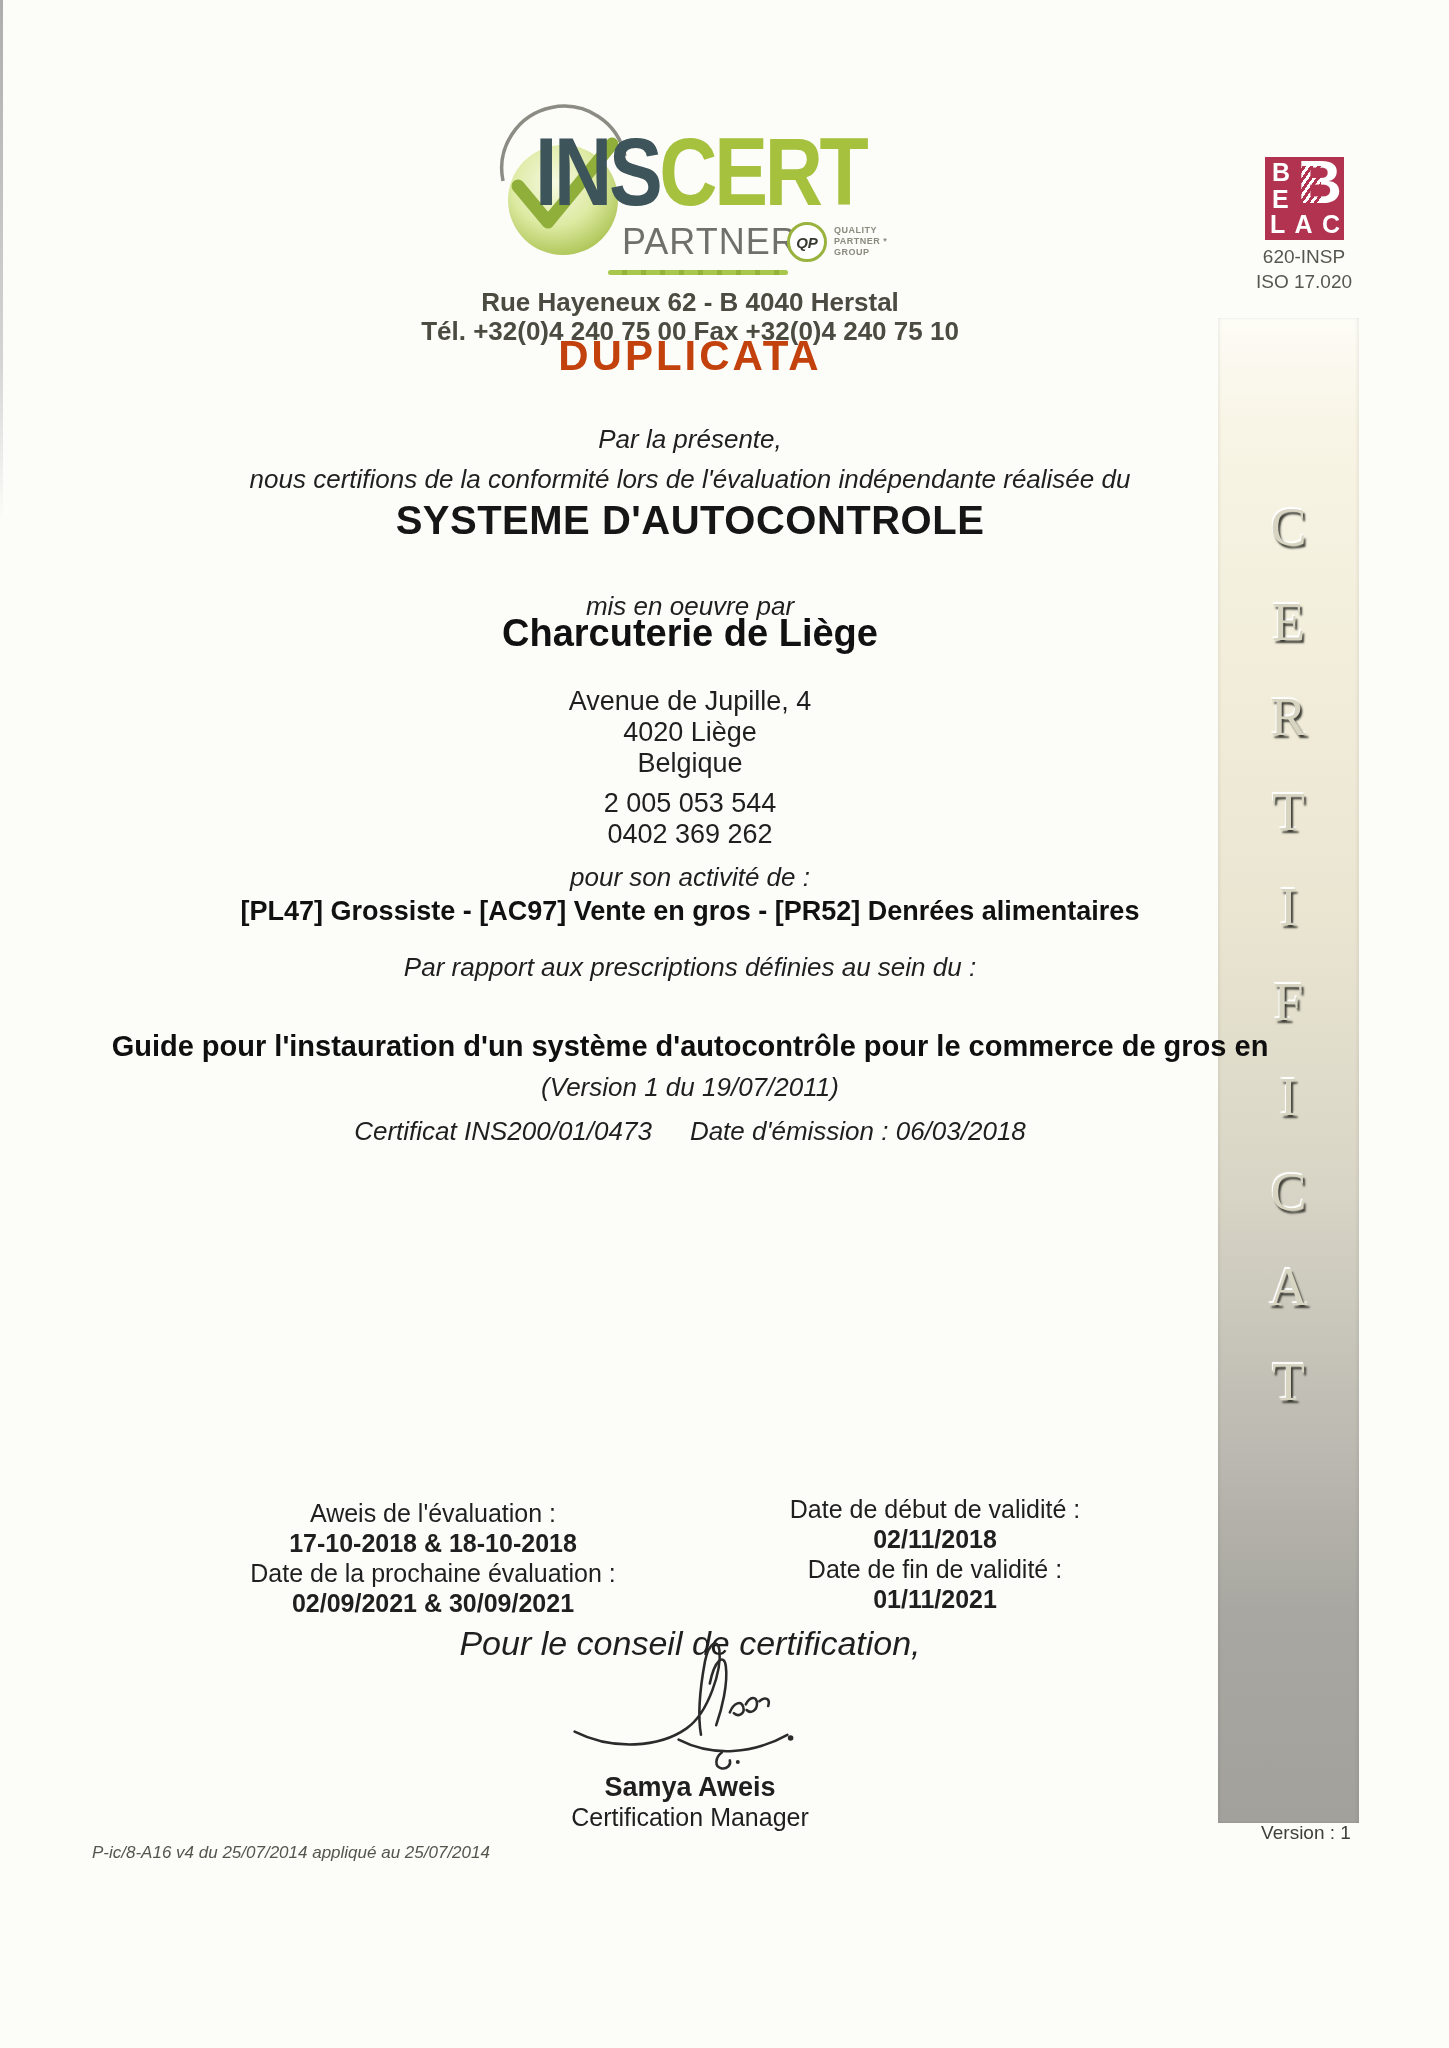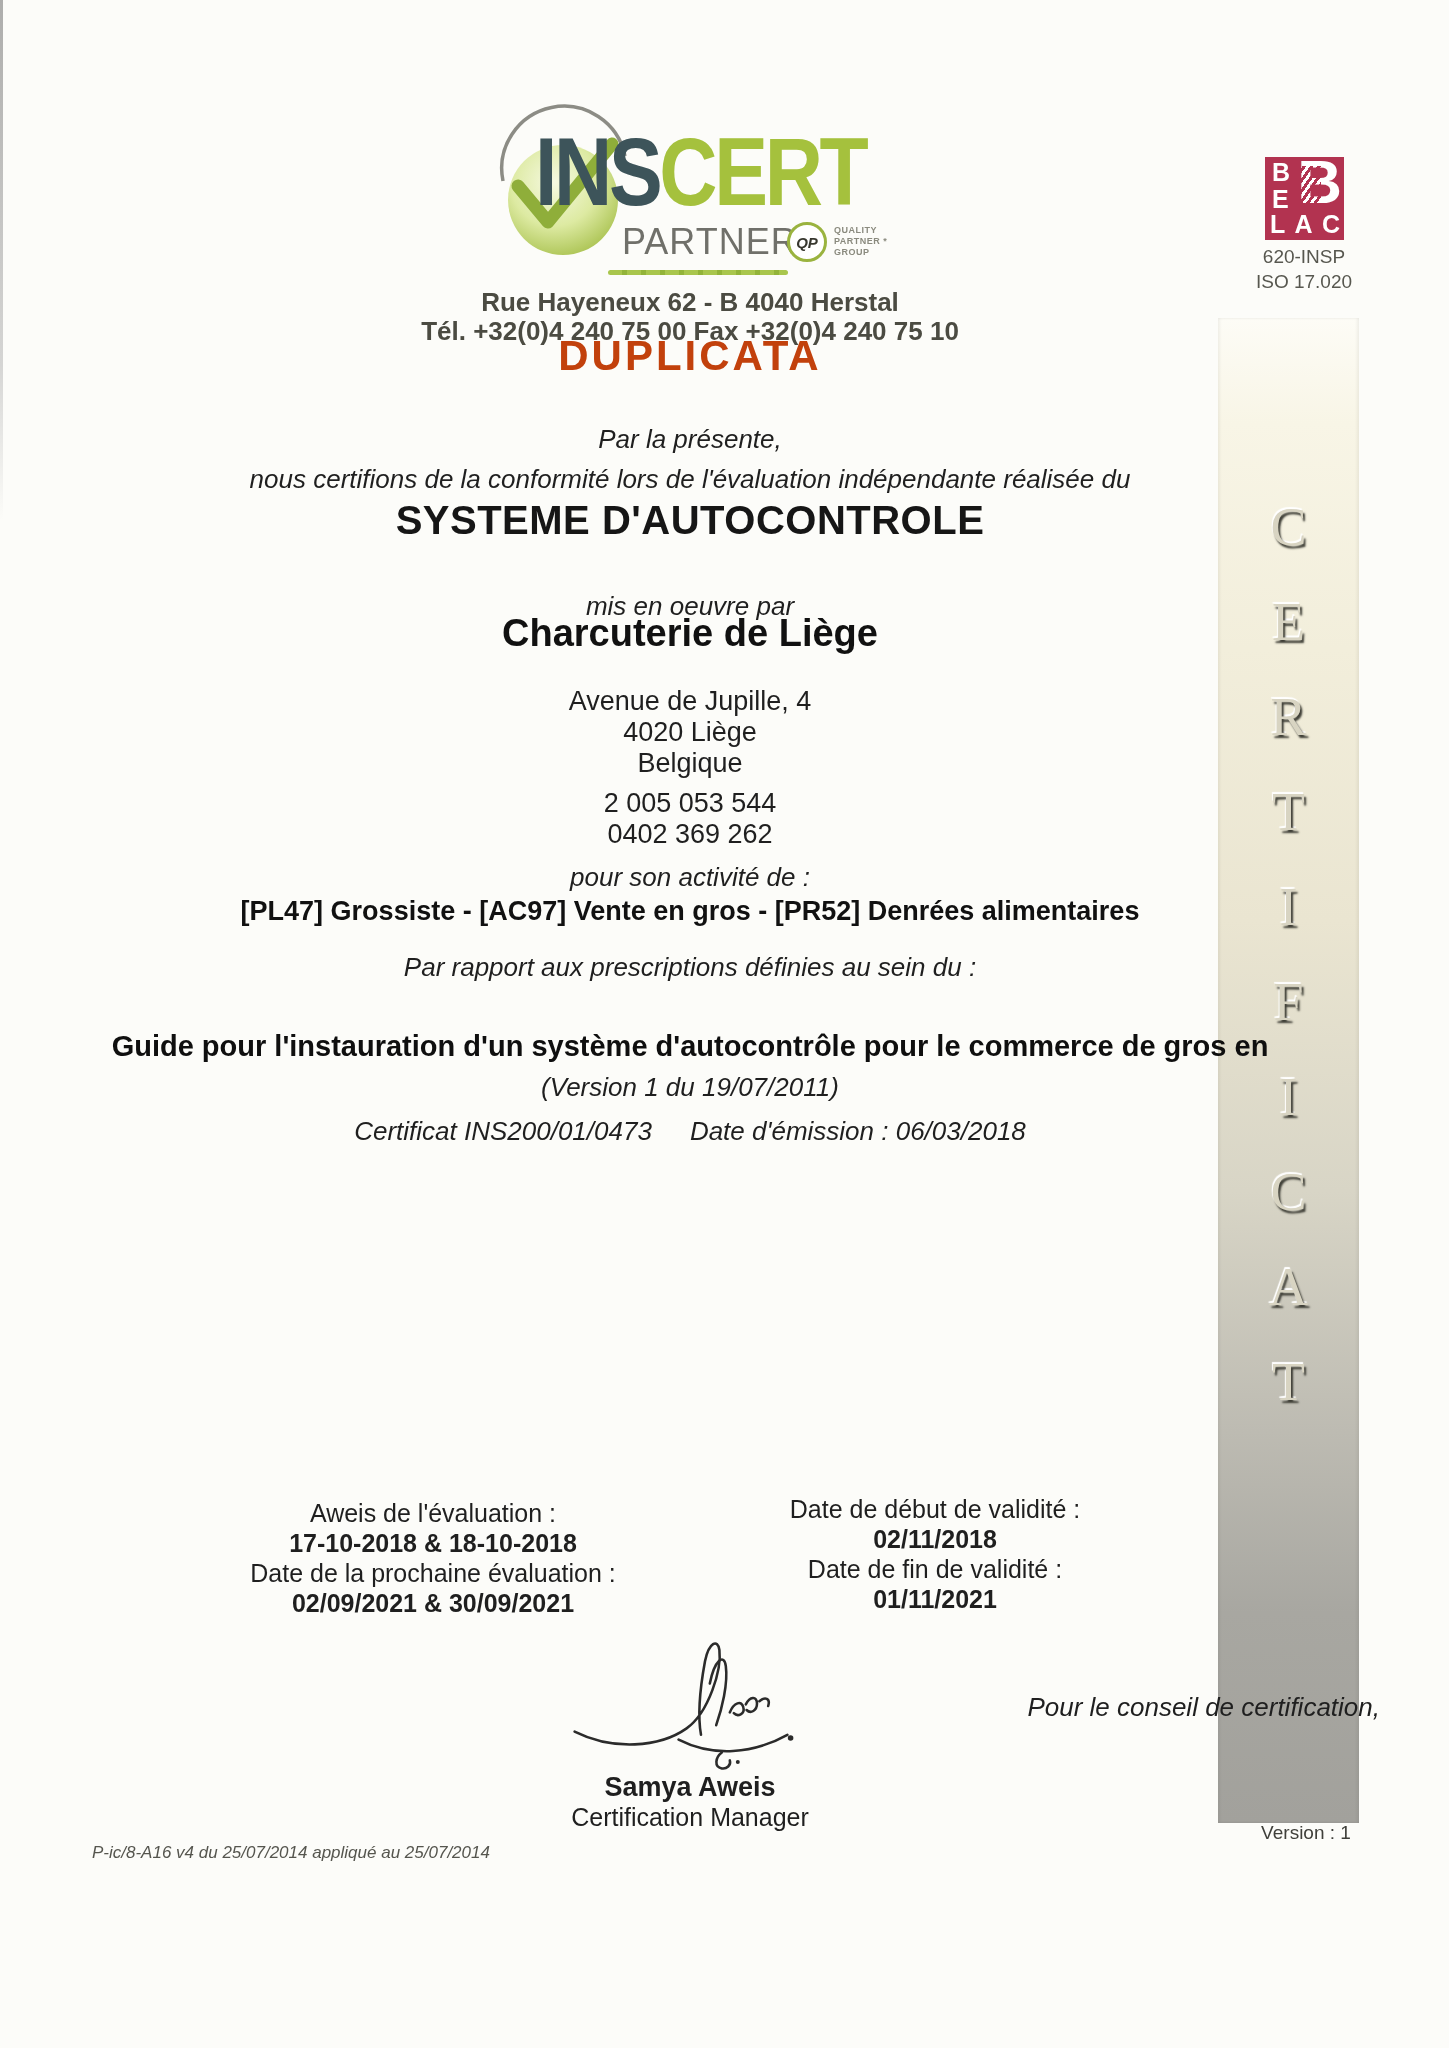--- a/index.html
+++ b/index.html
@@ -70,21 +70,21 @@
   .certline { top:1116px; font-size:26px; }
   .certline .gap { display:inline-block; width:38px; }
 
   
   .datecol { width:420px; text-align:center; font-size:25px; line-height:30px; }
   .datecol .lbl { font-weight:normal; }
   .datecol .val { font-weight:bold; }
   .dates-left  { left:223px; top:1498px; }
   .dates-right { left:725px; top:1494px; }
 
-  .council { top:1692px; font-size:26px;text-align:right; }
+  .council { top:1624px; font-size:34px; }
 
   
   .sig { left:565px; top:1622px; }
   .signer-name  { top:1772px; font-size:27px; font-weight:bold; }
   .signer-title { top:1803px; font-size:25px; }
 
   
   .footer-ref { left:92px; top:1843px; font-size:17px; font-style:italic; color:#55554e; }
   .version    { left:1236px; top:1822px; width:140px; text-align:center;
                 font-size:19px; color:#3f3f3a; }

